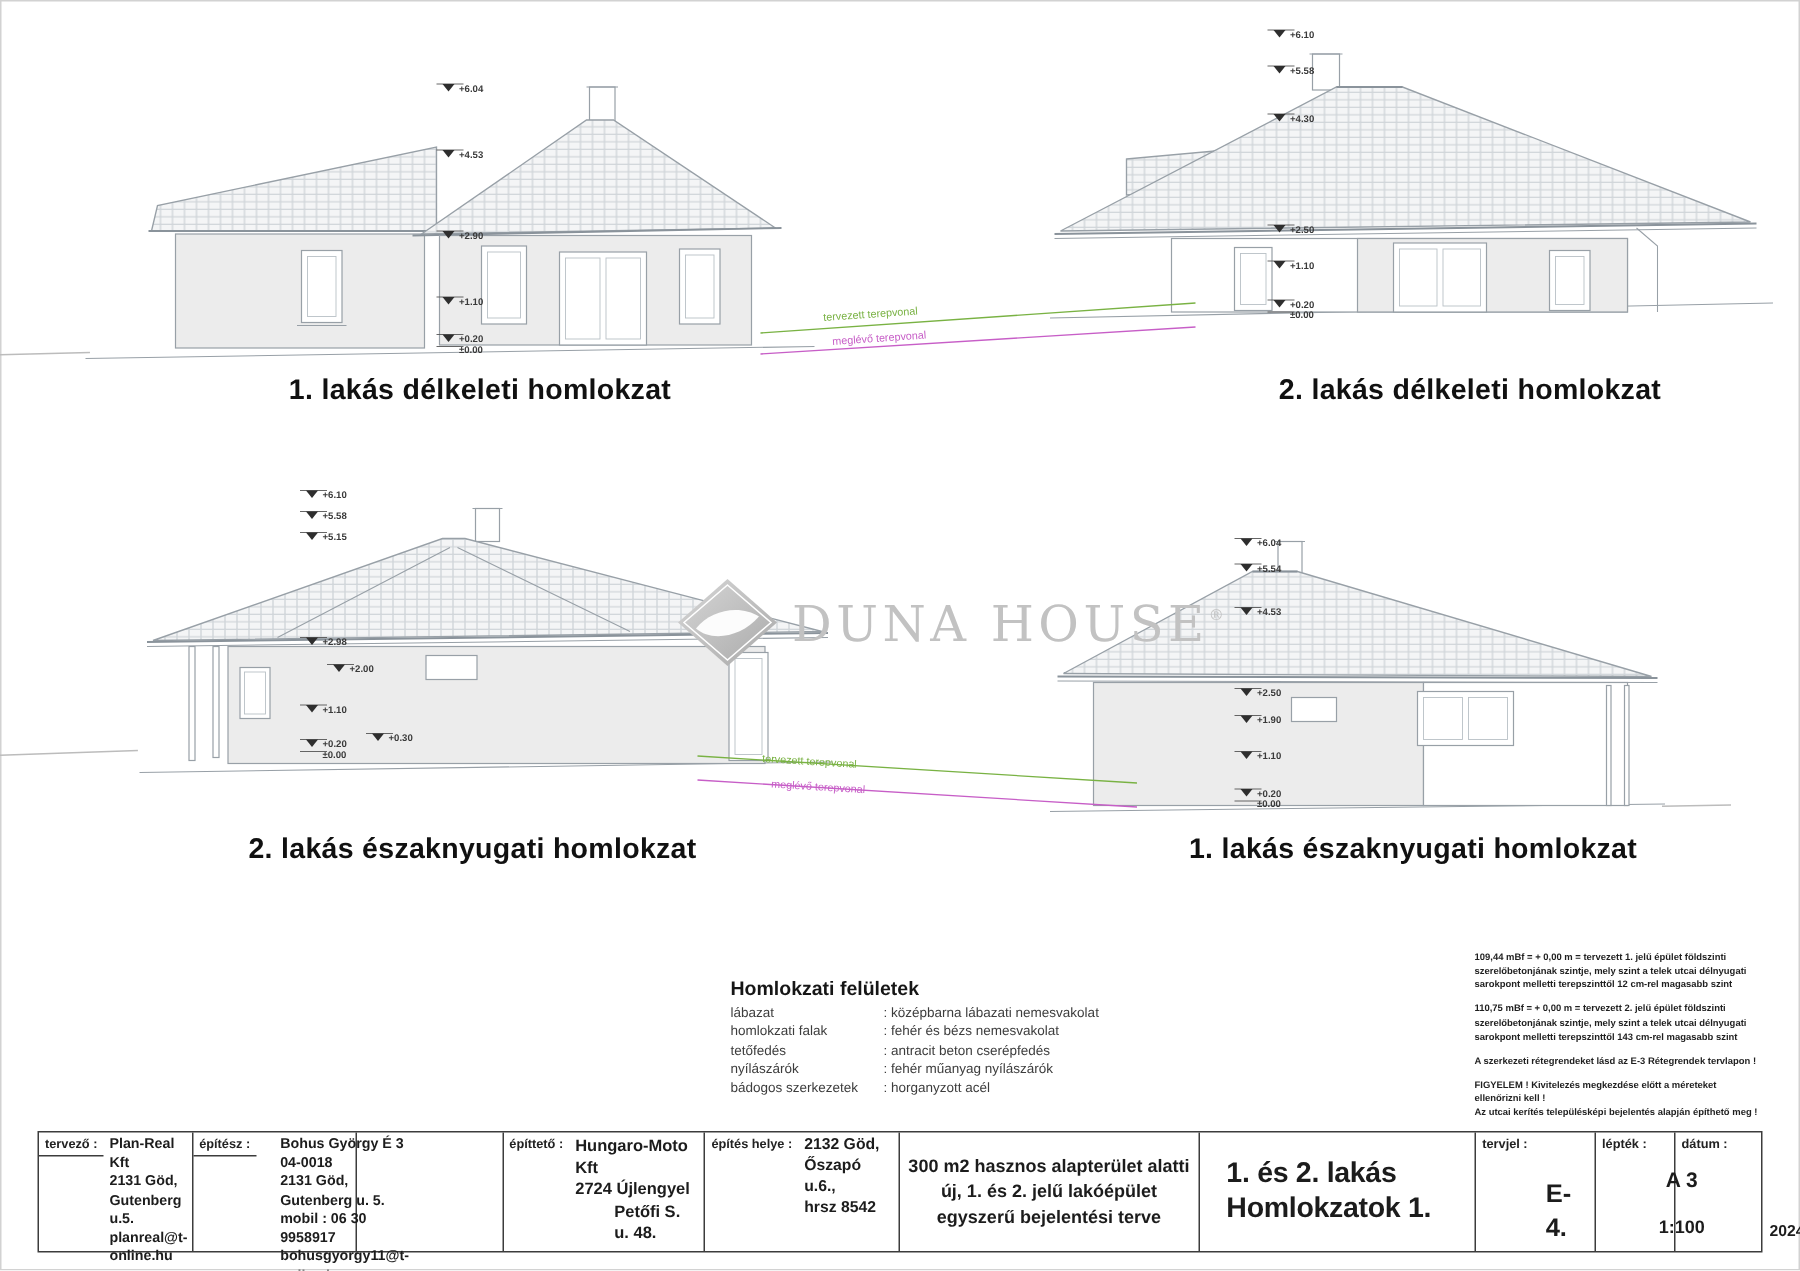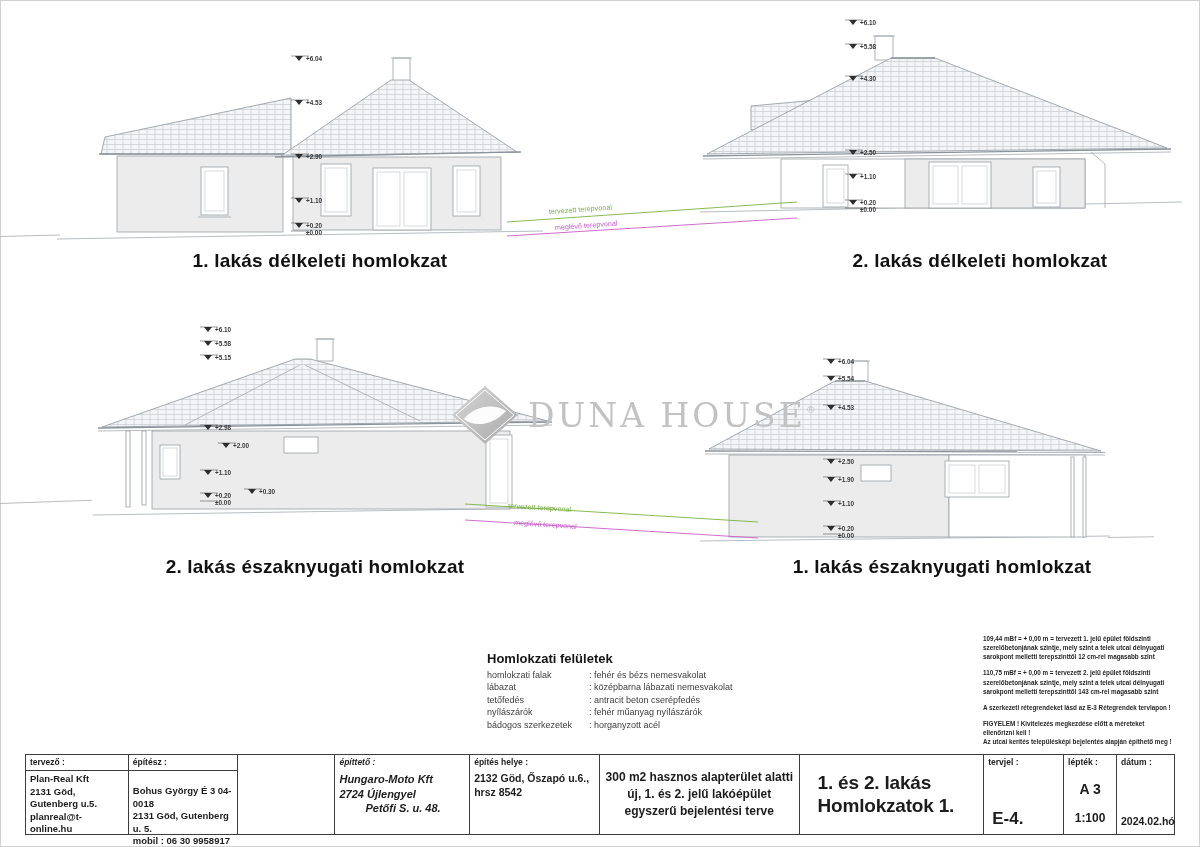--- a/index.html
+++ b/index.html
@@ -30,35 +30,35 @@
   .legend-title{font-size:13px;font-weight:bold;color:#161616;margin-bottom:3px;}
   .legend-row{font-size:9px;color:#3d3d3d;line-height:1.38;}
   .legend-label{display:inline-block;width:102px;}
   
   .notes{position:absolute;left:983px;top:634px;width:194px;}
   .note{font-size:6.3px;font-weight:bold;color:#1f1f1f;line-height:1.45;margin:0 0 7px 0;}
   .note.tight{margin-bottom:0;}
   
   .titleblock{position:absolute;left:25px;top:754px;width:1150px;height:81px;
               border:1.5px solid #3c3c3c;display:flex;box-sizing:border-box;background:#fff;}
-  .tb-col{border-right:1px solid #3c3c3c;box-sizing:border-box;display:flex;flex-direction:column;}
+  .tb-col{border-right:1px solid #3c3c3c;box-sizing:border-box;display:flex;flex-direction:row;}
   .tb-col:last-child{border-right:none;}
   .tb-head{font-size:8.5px;font-weight:bold;color:#222;padding:2px 4px 1px 4px;height:12px;flex:0 0 auto;}
   .tb-head.uline{border-bottom:1px solid #3c3c3c;}
   .tb-body{flex:1;display:flex;flex-direction:column;padding:2px 4px;font-size:9.5px;
            font-weight:bold;line-height:1.32;color:#1c1c1c;}
   .mt-auto{margin-top:auto;}
   .tb-client{font-size:11px;}
   .tb-client .ind{padding-left:26px;}
   .tb-site{font-size:10.5px;}
   .tb-project{justify-content:center;text-align:center;font-size:12px;line-height:1.4;}
   .tb-title{justify-content:center;font-size:19px;line-height:1.2;padding-left:18px;letter-spacing:-.2px;}
   .tb-code{font-size:17px;padding-left:8px;padding-bottom:4px;}
   .tb-scale{text-align:center;}
-  .tb-scale .paper{font-size:14px;margin-top:8px;}
+  .tb-scale .paper{font-size:14px;margin-top:20px;}
   .tb-scale .ratio{font-size:12px;margin-top:auto;padding-bottom:5px;}
   .tb-date{text-align:left;font-size:10.5px;padding-bottom:5px;}
 </style>
 </head>
 <body>
 
 <div class="sheet-border"></div>
 
 <svg style="left:55px;top:40px;" width="490" height="205" viewBox="0 0 490 205">
   <defs>
@@ -349,23 +349,23 @@
     <polygon points="33,0 66,29 33,58 0,29" fill="url(#wgrad)"></polygon>
     <polygon points="33,4 62,29 33,54 4,29" fill="none" stroke="#ffffff" stroke-width="1"></polygon>
     <path d="M12,33 C22,20 42,17 54,25 C42,39 22,42 12,33 Z" fill="#ffffff" opacity="0.95"></path>
   </svg>
   <div class="wm-text"><span>DUNA HOUSE</span><span class="wm-reg">®</span></div>
 </div>
 
 <div class="legend">
   <div class="legend-title">Homlokzati felületek</div>
   <div class="legend-row">
+    <span class="legend-label">lábazat</span><span>: középbarna lábazati nemesvakolat</span></div>
+  <div class="legend-row">
     <span class="legend-label">homlokzati falak</span><span>: fehér és bézs nemesvakolat</span></div>
-  <div class="legend-row">
-    <span class="legend-label">lábazat</span><span>: középbarna lábazati nemesvakolat</span></div>
   <div class="legend-row">
     <span class="legend-label">tetőfedés</span><span>: antracit beton cserépfedés</span></div>
   <div class="legend-row">
     <span class="legend-label">nyílászárók</span><span>: fehér műanyag nyílászárók</span></div>
   <div class="legend-row">
     <span class="legend-label">bádogos szerkezetek</span><span>: horganyzott acél</span></div>
 </div>
 
 <div class="notes">
   <p class="note">109,44 mBf = + 0,00 m = tervezett 1. jelű épület földszinti szerelőbetonjának szintje, mely szint a telek utcai délnyugati sarokpont melletti terepszinttől 12 cm-rel magasabb szint</p>
@@ -387,21 +387,21 @@
   <div class="tb-col" style="width:109px;gap:12px;">
     <div class="tb-head uline">építész :</div>
     <div class="tb-body">
       <div>Bohus György É 3 04-0018</div>
       <div>2131 Göd, Gutenberg u. 5.</div>
       <div>mobil : 06 30 9958917</div>
       <div class="mt-auto">bohusgyorgy11@t-online.hu</div>
     </div>
   </div>
   <div class="tb-col" style="width:98px;"></div>
-  <div class="tb-col" style="width:135px;font-style:italic;">
+  <div class="tb-col" style="width:135px;">
     <div class="tb-head">építtető :</div>
     <div class="tb-body tb-client">
       <div>Hungaro-Moto Kft</div>
       <div>2724 Újlengyel</div>
       <div class="ind">Petőfi S. u. 48.</div>
     </div>
   </div>
   <div class="tb-col" style="width:130px;">
     <div class="tb-head">építés helye :</div>
     <div class="tb-body tb-site">

